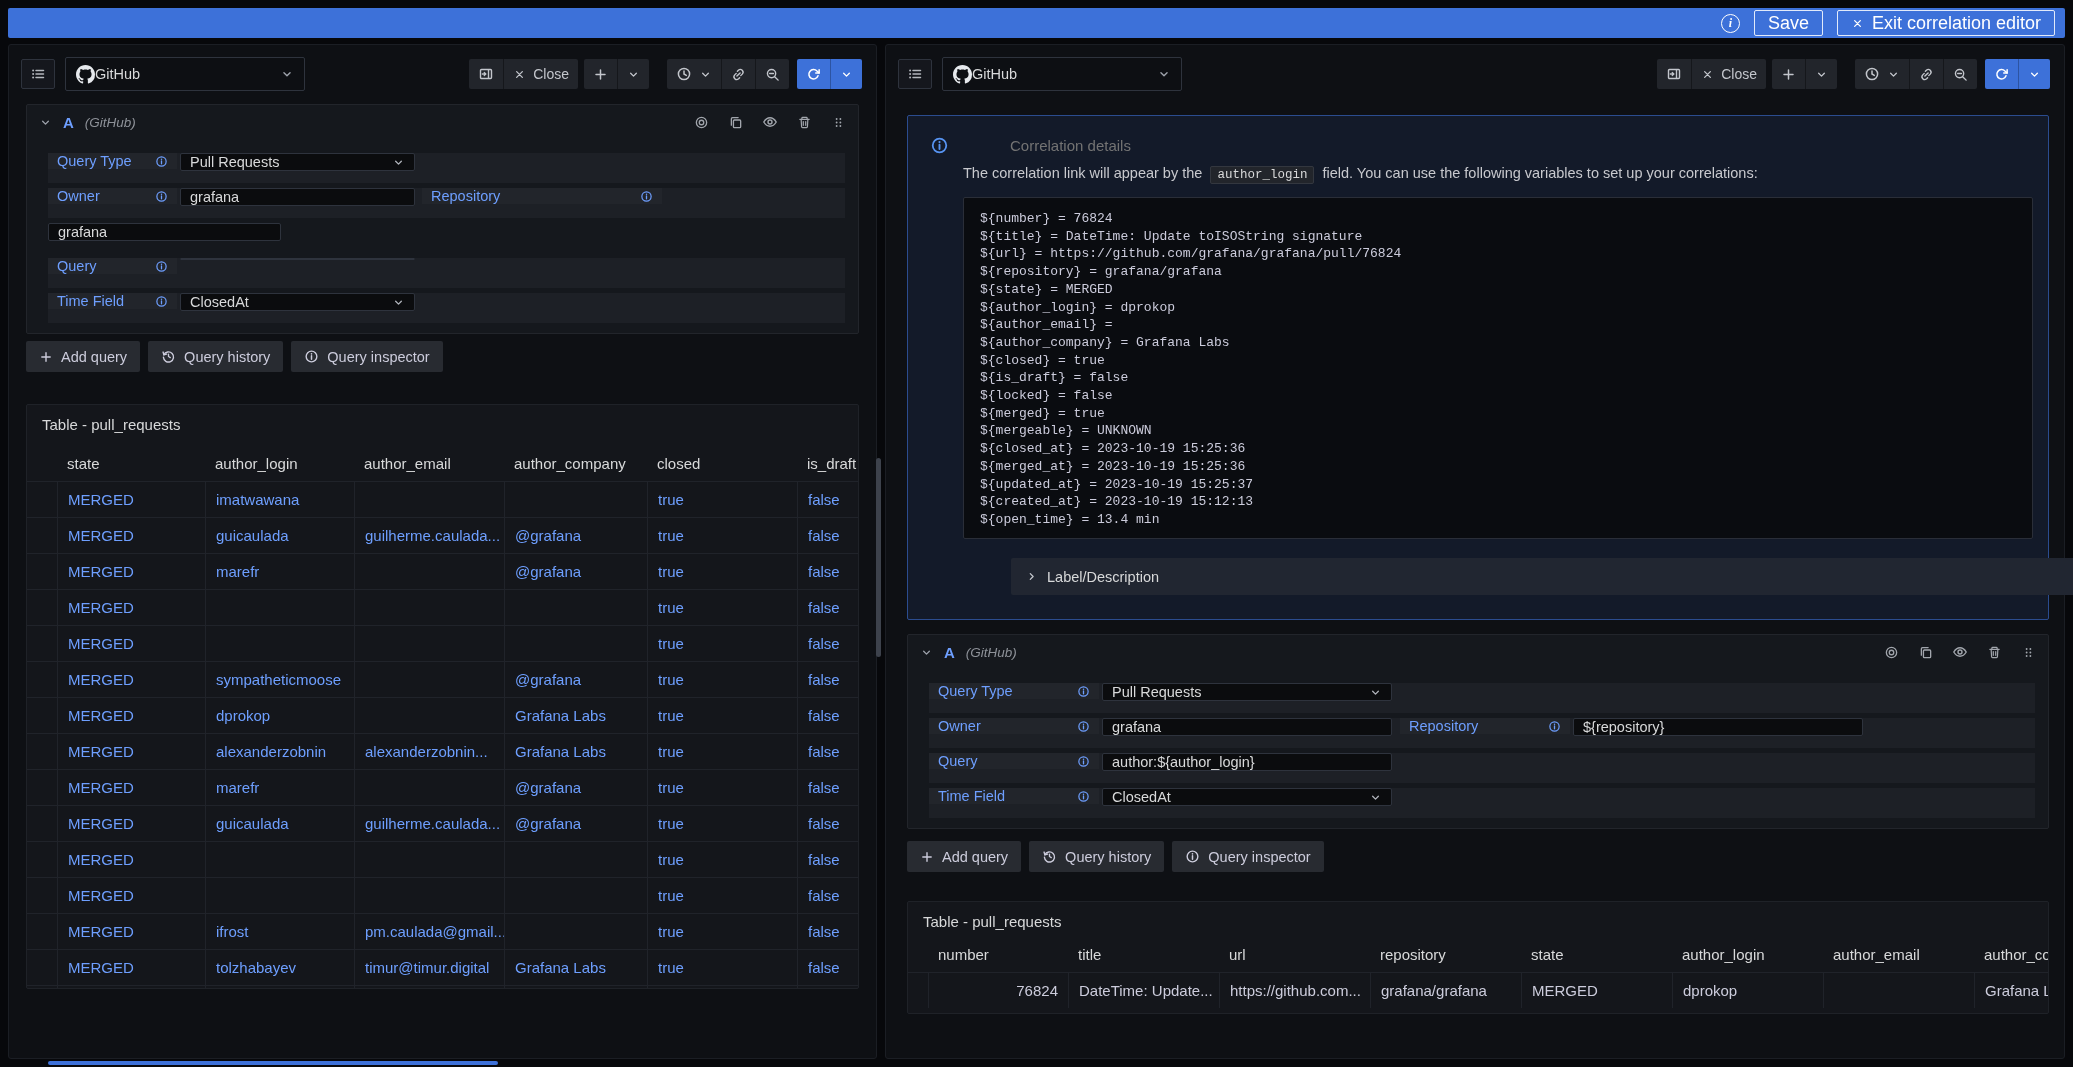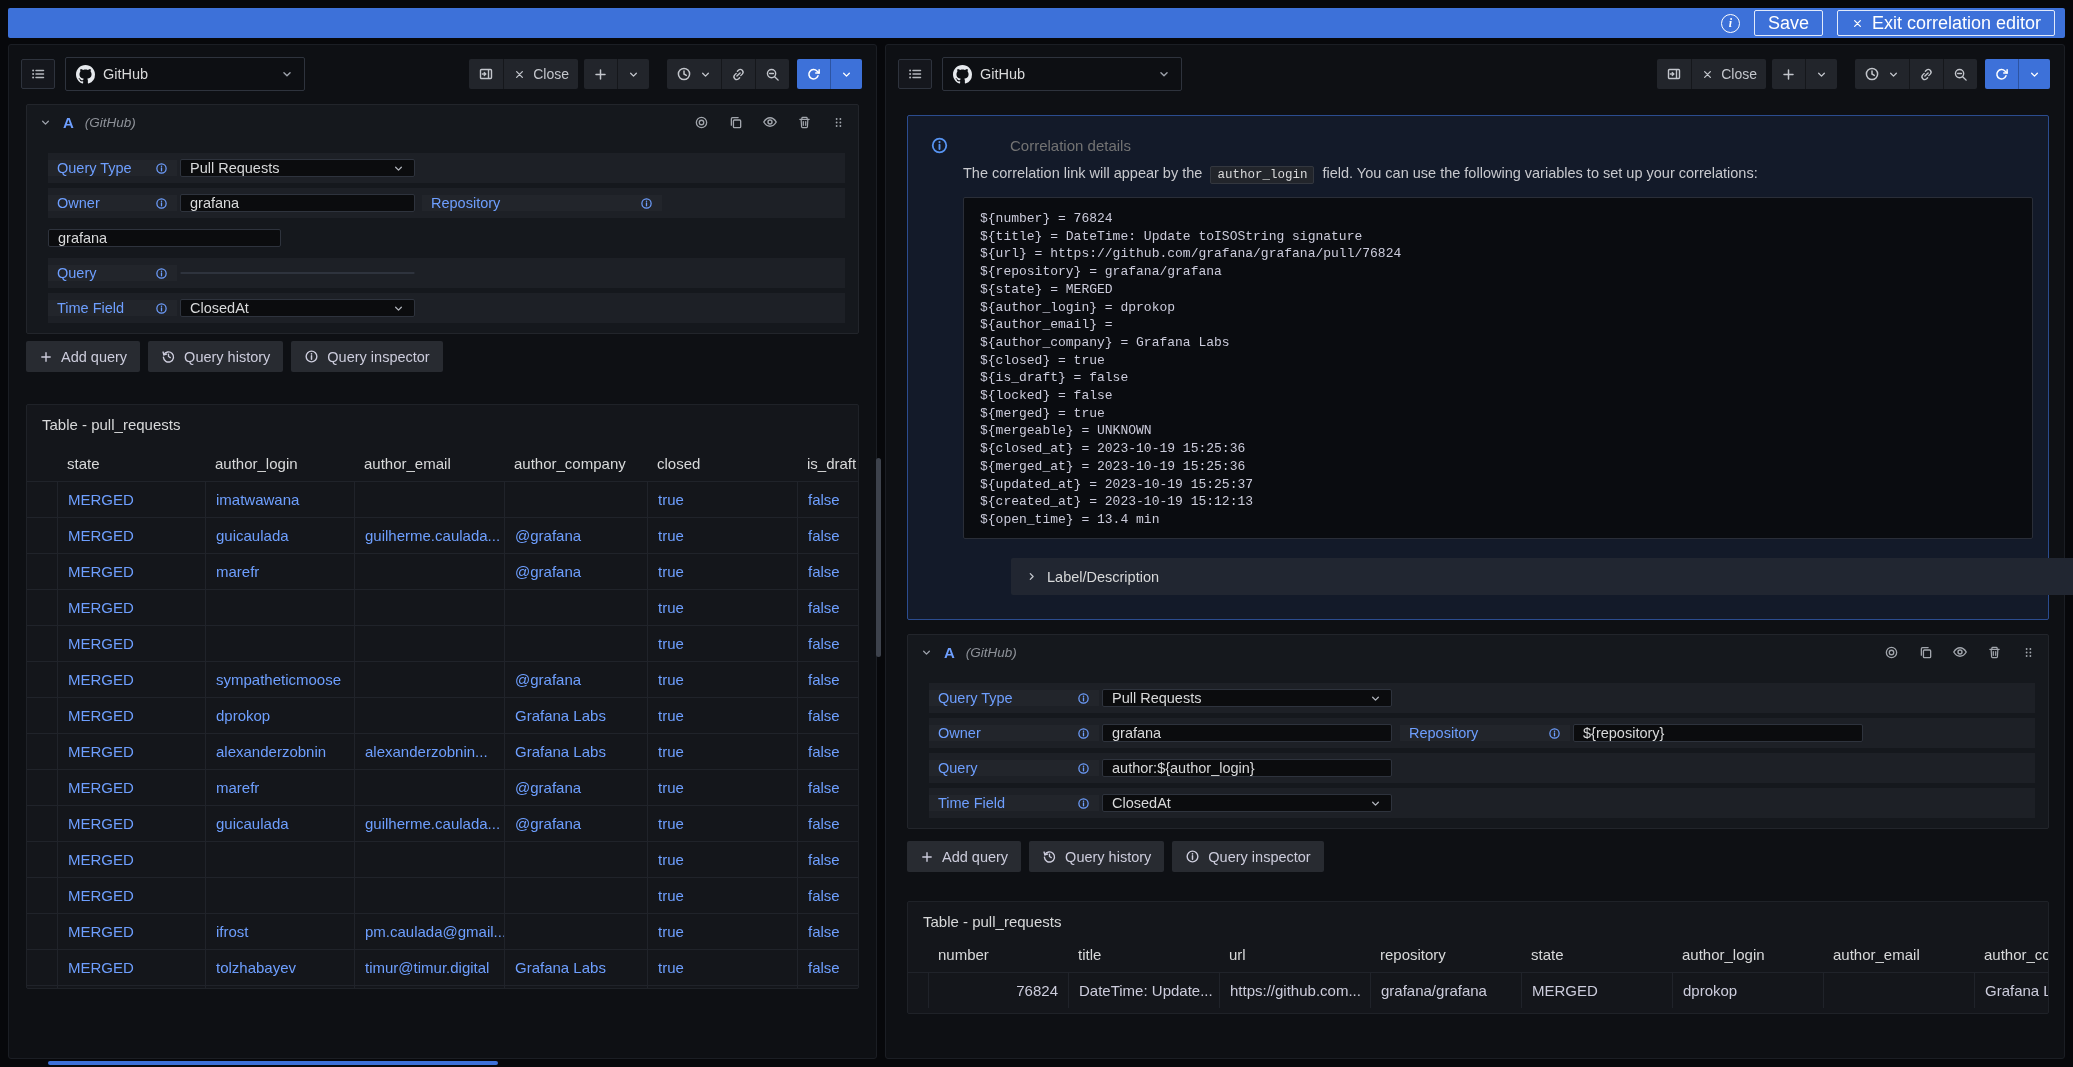--- a/index.html
+++ b/index.html
@@ -22,42 +22,42 @@
     border:1px solid #1b1e24; border-radius:3px; }
   .pane-left  { left:8px;   width:869px;  }
   .pane-right { left:885px; width:1180px; }
 
   
   .ptoolbar { position:absolute; top:14px; left:12px; right:14px; height:30px;
     display:flex; align-items:center; }
   .icon-btn { height:30px; width:34px; display:flex; align-items:center; justify-content:center;
     background:#15171d; border:1px solid #2e333d; border-radius:2px; color:#b4b7bd; }
   .ds-picker { height:30px; width:240px; margin-left:10px; display:flex; align-items:center;
-    gap:8px; padding:16px 10px; background:#0d0f13; border:1px solid #2e333d; border-radius:2px;
+    padding:16px 10px; background:#0d0f13; border:1px solid #2e333d; border-radius:2px;
     font-size:14.5px; color:#d8d9da; }
   .ds-picker .chev { margin-left:auto; color:#9da2ab; }
   .tb-cluster { margin-left:auto; display:flex; align-items:flex-end; }
   .seg-group { height:30px; display:flex; align-items:center; background:#22252b;
     border-radius:2px; color:#ccccdc; font-size:14px; }
   .seg { height:30px; display:flex; align-items:center; justify-content:center;
     padding:0 9px; gap:7px; color:#c3c6cc; }
   .seg + .seg { border-left:1px solid #15171b; }
   .seg-refresh { background:#3d71d9; color:#fff; }
   .seg-refresh .seg { color:#fff; }
   .seg-refresh .seg + .seg { border-left:1px solid rgba(0,0,0,.25); }
   .gap6 { margin-left:6px; } .gap18 { margin-left:18px; } .gap8 { margin-left:8px; }
 
   
   .qcard { position:absolute; background:#15181d; border:1px solid #22252b; border-radius:2px; }
   .qhead { height:34px; display:flex; align-items:center; gap:11px; padding:0 12px; }
   .qref { color:#6e9fff; font-weight:700; font-size:15px; }
   .qhint { color:#8e9299; font-style:italic; font-size:13.5px; }
   .qicons { margin-left:auto; display:flex; align-items:center; gap:19px; color:#a2a6ad; }
   .qrow { position:absolute; left:21px; right:13px; height:30px; background:#1d2026;
-    display:flex; align-items:center; }
+    display:flex; align-items:flex-start; }
   .qrow.nostripe { background:transparent; }
   .qlabel { display:flex; align-items:center; gap:6px; background:#22252b;
     color:#6e9fff; font-size:14.5px; font-weight:500; padding:0 9px; flex:none; }
   .qlabel .qinfo { margin-left:auto; color:#6e9fff; display:flex; }
   .qfield, .qselect { flex:none; margin-left:3px; background:#0b0c0e;
     border:1px solid #2e333d; border-radius:2px; display:flex; align-items:center;
     padding:0 9px; font-size:14.5px; color:#d8d9da; }
   .qselect .chev { margin-left:auto; color:#b0b4bb; }
   .editor-btns { position:absolute; display:flex; gap:8px; }
   .ed-btn { height:31px; background:#282b31; border-radius:2px; color:#ccccdc;

